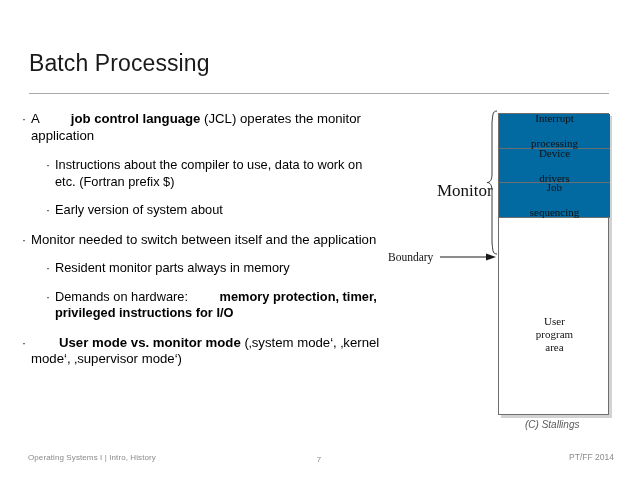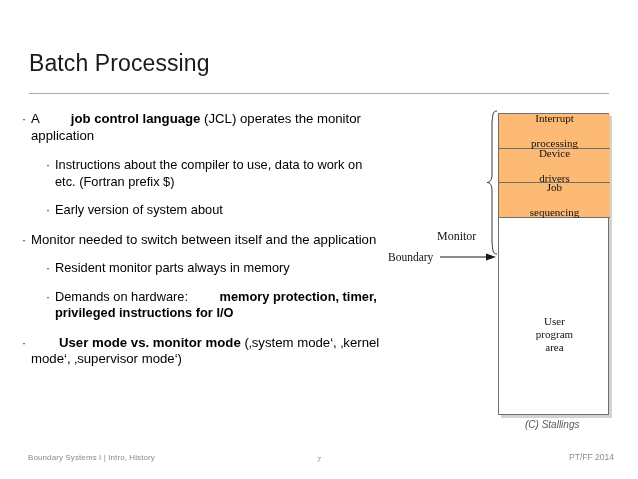--- a/index.html
+++ b/index.html
@@ -84,21 +84,21 @@
     border: 1px solid #6e6e6e;
     box-sizing: border-box;
     background: #ffffff;
     box-shadow: 3px 3px 0 0 #d2d2d2;
   }
   .mon-box {
     position: absolute;
     left: 0;
     width: 111px;
     box-sizing: border-box;
-    background: #fdba74;
+    background: #0369a1;
     border-bottom: 1px solid #6e6e6e;
     font-family: "Liberation Serif", serif;
     font-size: 11px;
     line-height: 12.5px;
     text-align: center;
     color: #111;
     display: flex;
     align-items: center;
     justify-content: center;
   }
@@ -130,24 +130,23 @@
     left: 486px;
     top: 110px;
     width: 12px;
     height: 145px;
   }
   .label-monitor {
     position: absolute;
     left: 437px;
     top: 181px;
     font-family: "Liberation Serif", serif;
-    font-size: 12px;
-    color: #111;
-    white-space: nowrap;
-    margin-top: 48px;
+    font-size: 17px;
+    color: #111;
+    white-space: nowrap;
   }
   .label-boundary {
     position: absolute;
     left: 388px;
     top: 251px;
     font-family: "Liberation Serif", serif;
     font-size: 11.5px;
     color: #111;
     white-space: nowrap;
   }
@@ -276,15 +275,15 @@
       <span><span>User</span><br>
       <span>program</span><br>
       <span>area</span></span>
     </div>
 
   </div>
 </div>
 
 <div class="credit">(C) Stallings</div>
 
-<div class="footer-left">Boundary Systems I | Intro, History</div>
+<div class="footer-left">Operating Systems I | Intro, History</div>
 <div class="footer-page">7</div>
 <div class="footer-right">PT/FF 2014</div>
 
 </body></html>

